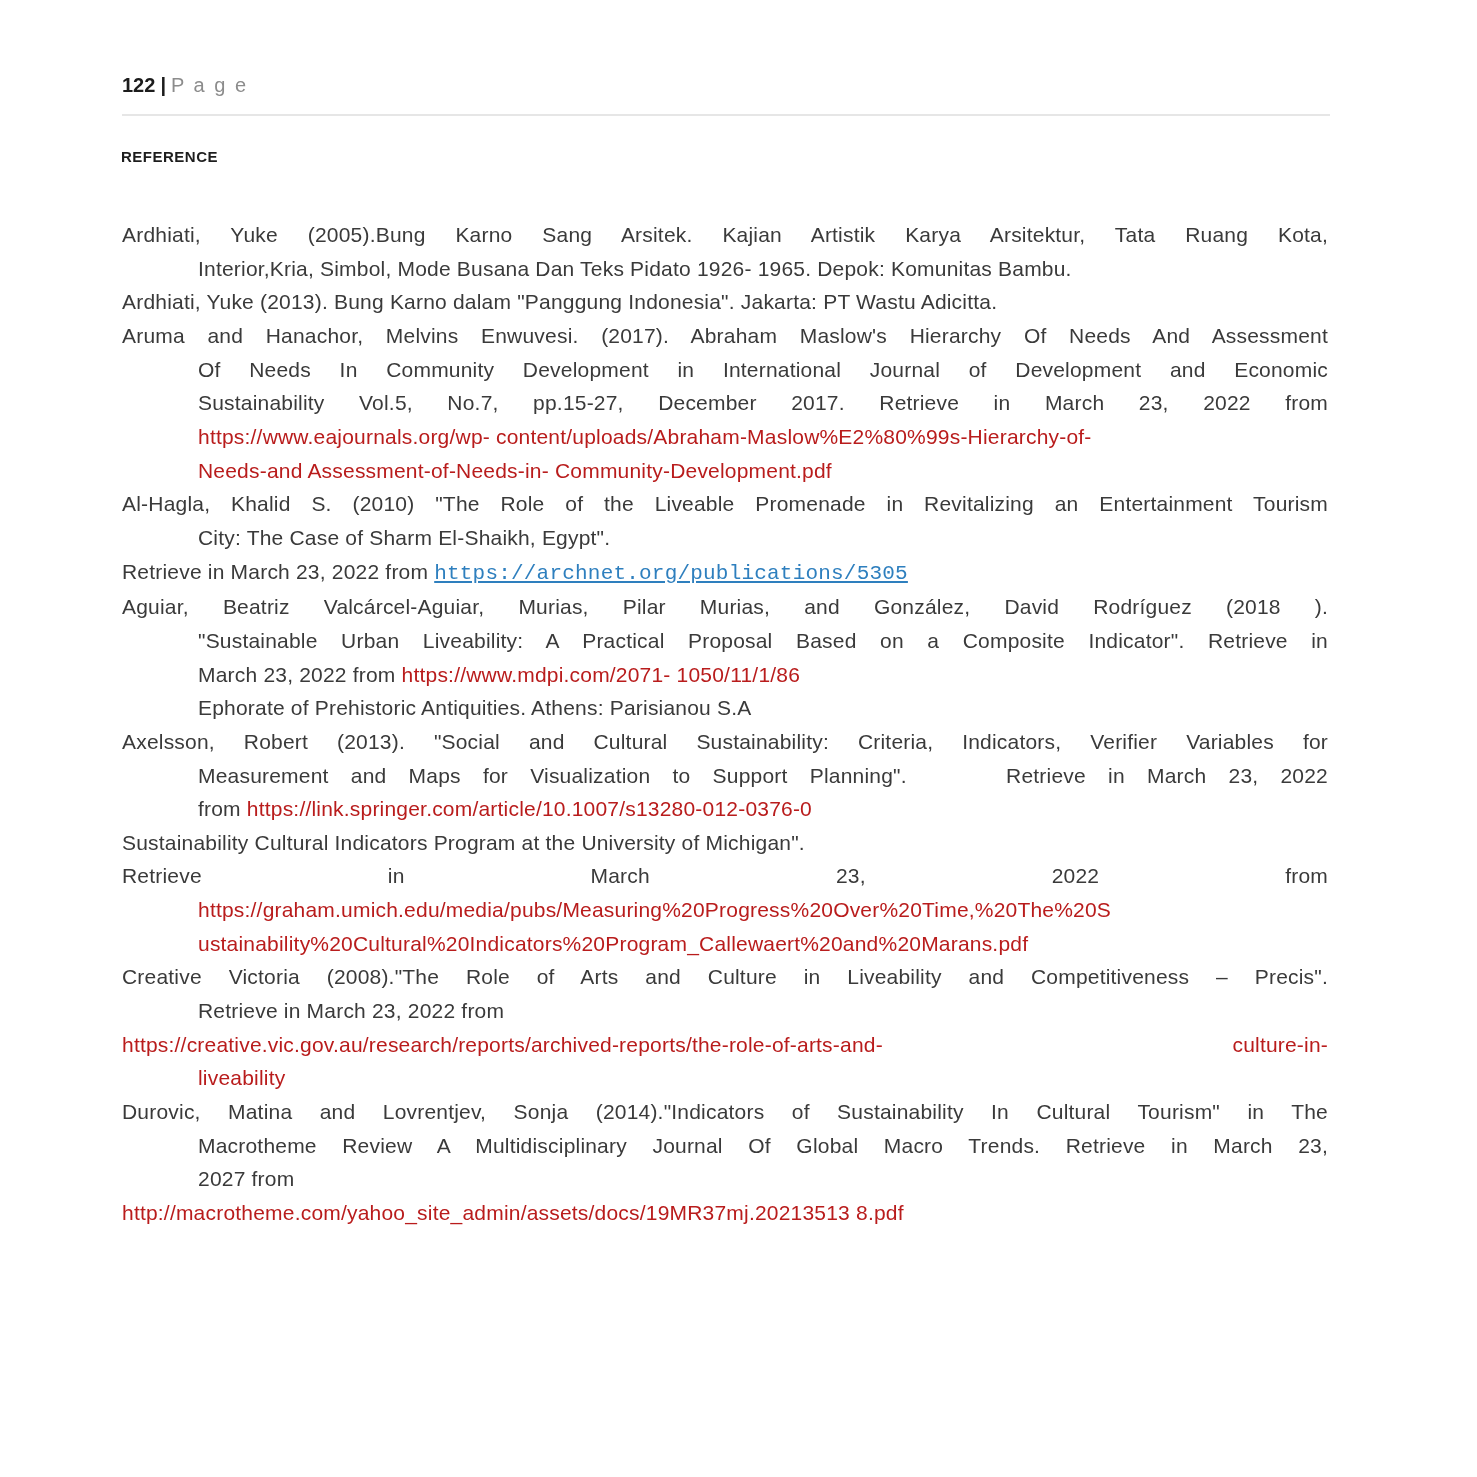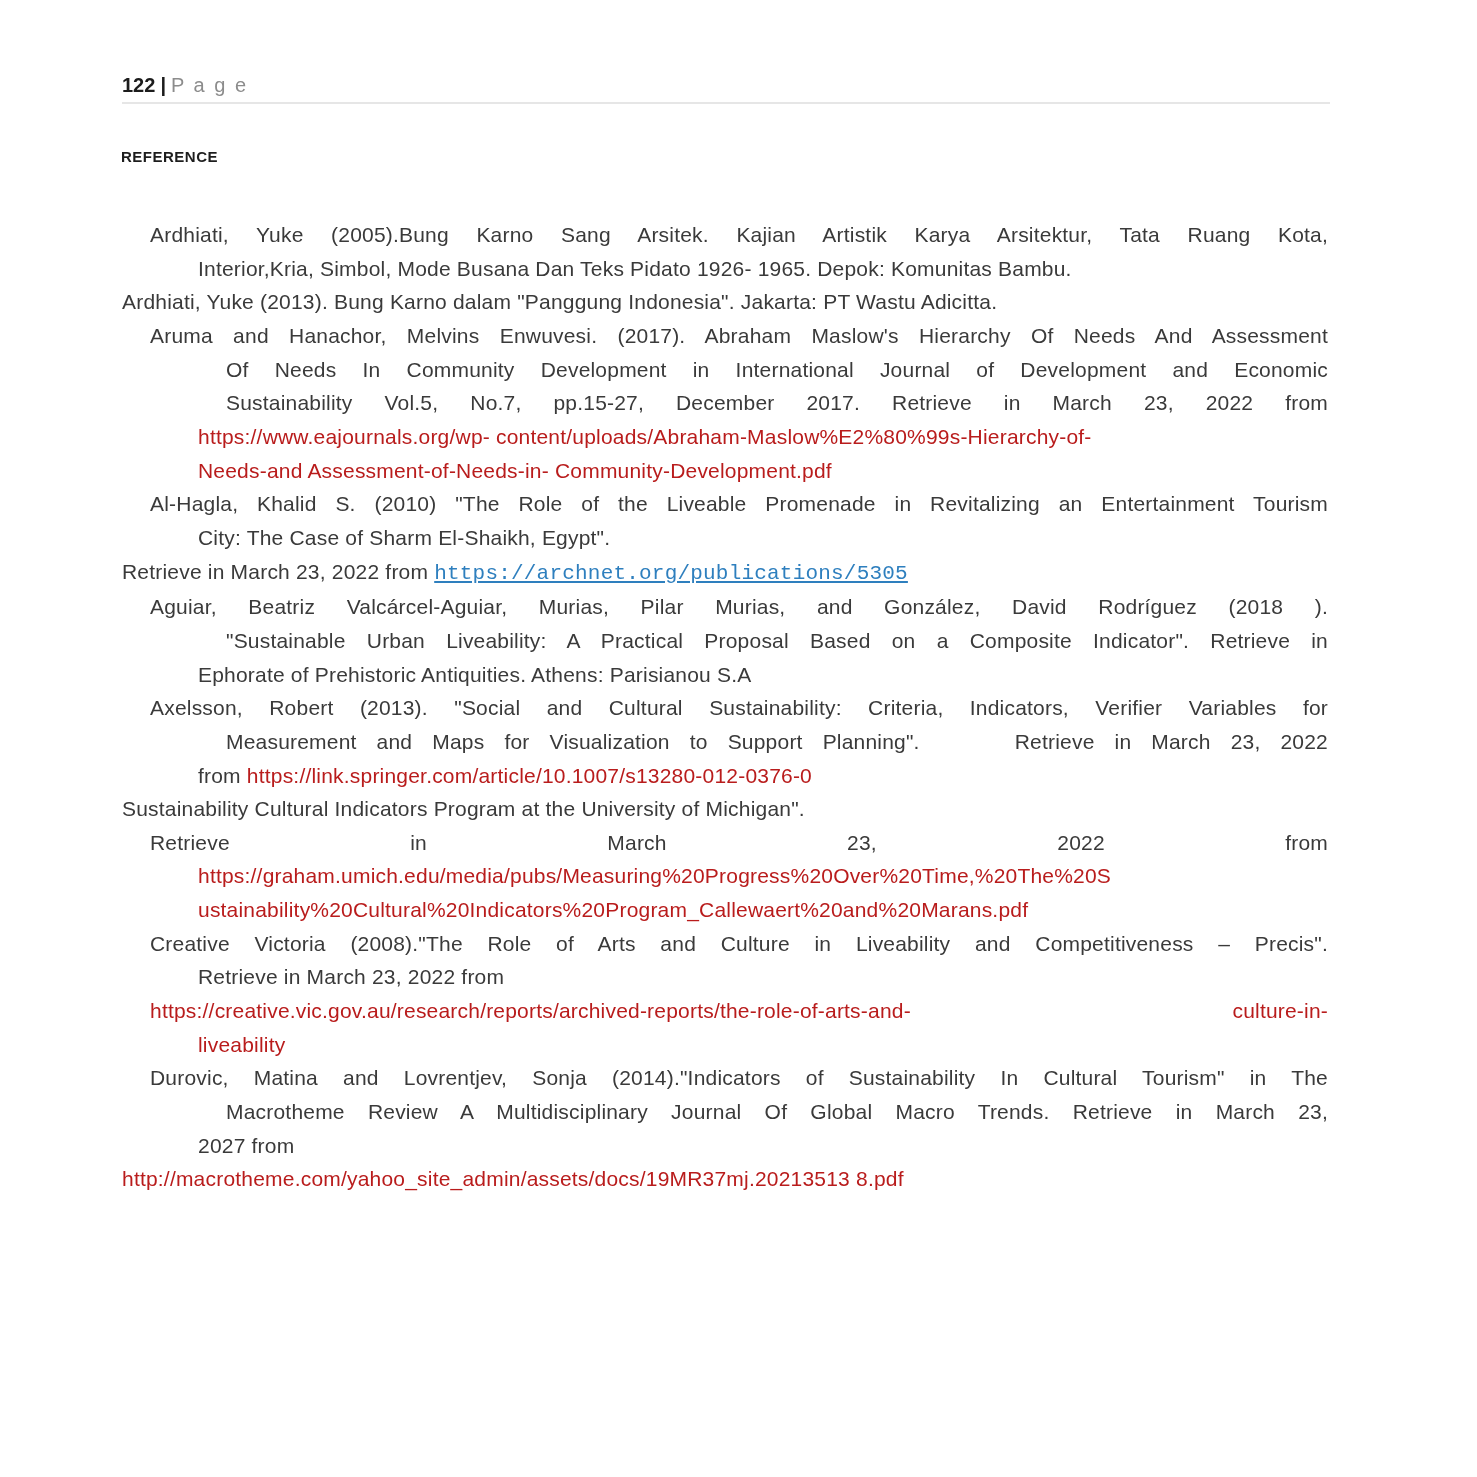--- a/index.html
+++ b/index.html
@@ -8,21 +8,21 @@
     background:#ffffff;
     position:relative;
     font-family:"Liberation Sans", sans-serif;
     overflow:hidden;
   }
   .page-header{
     position:absolute;
     left:122px;top:74px;
     width:1208px;
     border-bottom:2px solid #e6e6e6;
-    padding-bottom:5px;
+    padding-bottom:17px;
     font-size:20px;
     white-space:nowrap;
   }
   .page-header .num{font-weight:bold;color:#1c1c1c;}
   .page-header .sep{font-weight:bold;color:#1c1c1c;padding:0 5px;}
   .page-header .lbl{color:#8c8c8c;letter-spacing:2px;}
   .page-title{
     position:absolute;
     left:121px;top:148px;
     font-size:15px;
@@ -33,21 +33,21 @@
   .refs{
     position:absolute;
     left:122px;top:218px;
     width:1206px;
     font-size:21px;
     line-height:33.66px;
     color:#3a3a3a;
     letter-spacing:0.2px;
   }
   .line{min-height:33.66px;}
-  .line.j{text-align:justify;text-align-last:justify;margin-left:28px;}
+  .line.j{text-align:justify;text-align-last:justify;}
   .line.i{padding-left:76px;}
   .link{color:#b91c1c;}
   .linku{color:#2e7fbe;text-decoration:underline;font-family:Liberation Mono, monospace;}
   .gap{display:inline-block;width:55px;}
 </style>
 </head>
 <body>
 
 <div class="page-header">
   <span class="num">122</span><span class="sep">|</span><span class="lbl">P a g e</span>
@@ -62,20 +62,21 @@
     <div class="line j"><span>Aruma and Hanachor, Melvins Enwuvesi. (2017). Abraham Maslow's Hierarchy Of Needs And Assessment</span></div>
     <div class="line j i"><span>Of Needs In Community Development in International Journal of Development and Economic</span></div>
     <div class="line j i"><span>Sustainability Vol.5, No.7, pp.15-27, December 2017. Retrieve in March 23, 2022 from</span></div>
     <div class="line i"><span class="link">https://www.eajournals.org/wp- content/uploads/Abraham-Maslow%E2%80%99s-Hierarchy-of-</span></div>
     <div class="line i"><span class="link">Needs-and Assessment-of-Needs-in- Community-Development.pdf</span></div>
     <div class="line j"><span>Al-Hagla, Khalid S. (2010) "The Role of the Liveable Promenade in Revitalizing an Entertainment Tourism</span></div>
     <div class="line i"><span>City: The Case of Sharm El-Shaikh, Egypt".</span></div>
     <div class="line"><span>Retrieve in March 23, 2022 from </span><span class="linku">https://archnet.org/publications/5305</span></div>
     <div class="line j"><span>Aguiar, Beatriz Valcárcel-Aguiar, Murias, Pilar Murias, and González, David Rodríguez (2018 ).</span></div>
     <div class="line j i"><span>"Sustainable Urban Liveability: A Practical Proposal Based on a Composite Indicator". Retrieve in</span></div>
+    <div class="line i"><span>March 23, 2022 from </span><span class="link">https://www.mdpi.com/2071- 1050/11/1/86</span></div>
     <div class="line i"><span>Ephorate of Prehistoric Antiquities. Athens: Parisianou S.A</span></div>
     <div class="line j"><span>Axelsson, Robert (2013). "Social and Cultural Sustainability: Criteria, Indicators, Verifier Variables for</span></div>
     <div class="line j i"><span>Measurement and Maps for Visualization to Support Planning". </span><span class="gap"></span><span> Retrieve in March 23, 2022</span></div>
     <div class="line i"><span>from </span><span class="link">https://link.springer.com/article/10.1007/s13280-012-0376-0</span></div>
     <div class="line"><span>Sustainability Cultural Indicators Program at the University of Michigan".</span></div>
     <div class="line j"><span>Retrieve in March 23, 2022 from</span></div>
     <div class="line i"><span class="link">https://graham.umich.edu/media/pubs/Measuring%20Progress%20Over%20Time,%20The%20S</span></div>
     <div class="line i"><span class="link">ustainability%20Cultural%20Indicators%20Program_Callewaert%20and%20Marans.pdf</span></div>
     <div class="line j"><span>Creative Victoria (2008)."The Role of Arts and Culture in Liveability and Competitiveness – Precis".</span></div>
     <div class="line i"><span>Retrieve in March 23, 2022 from</span></div>

